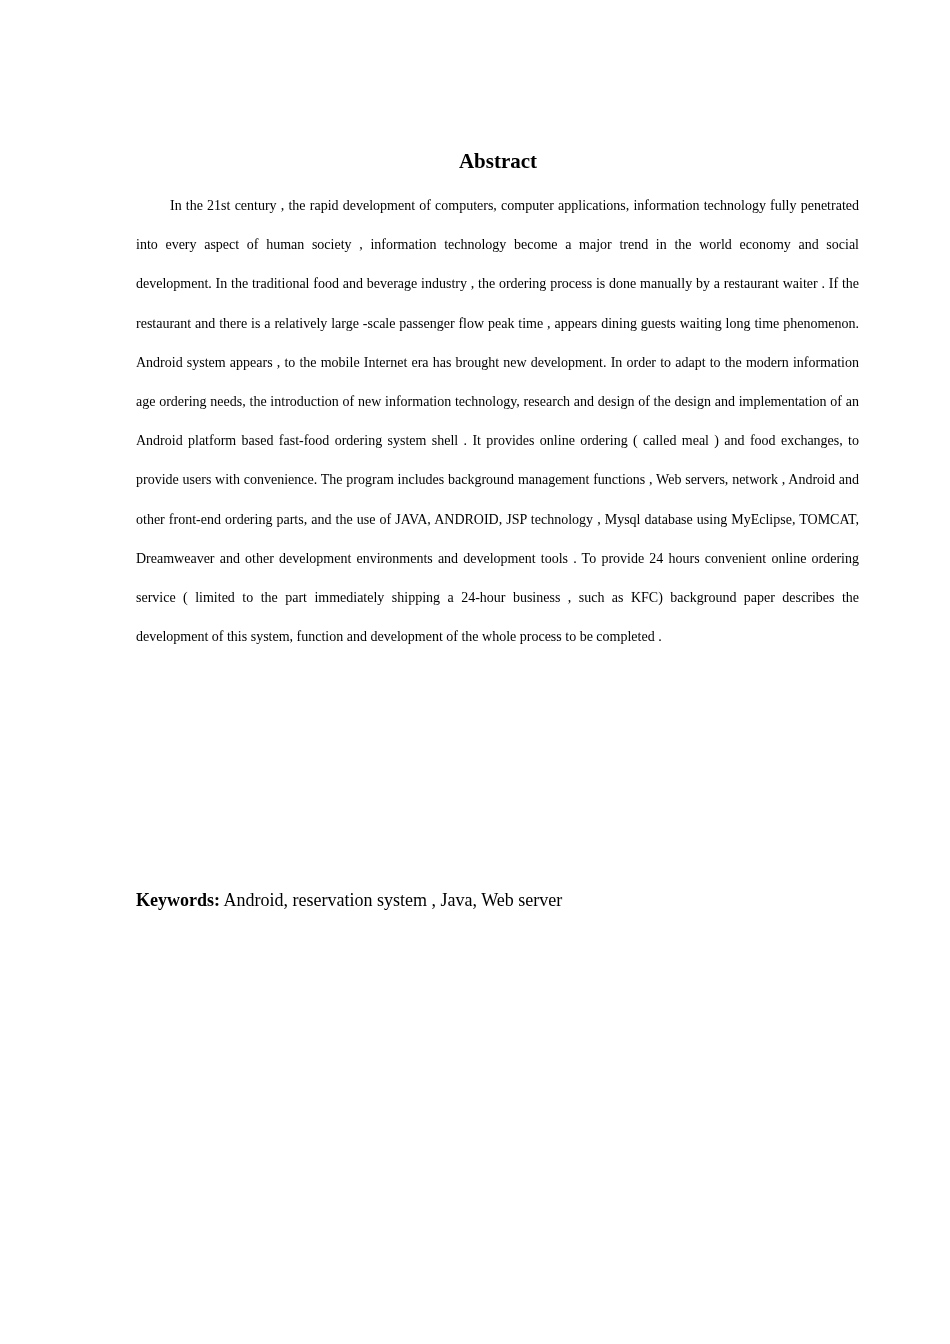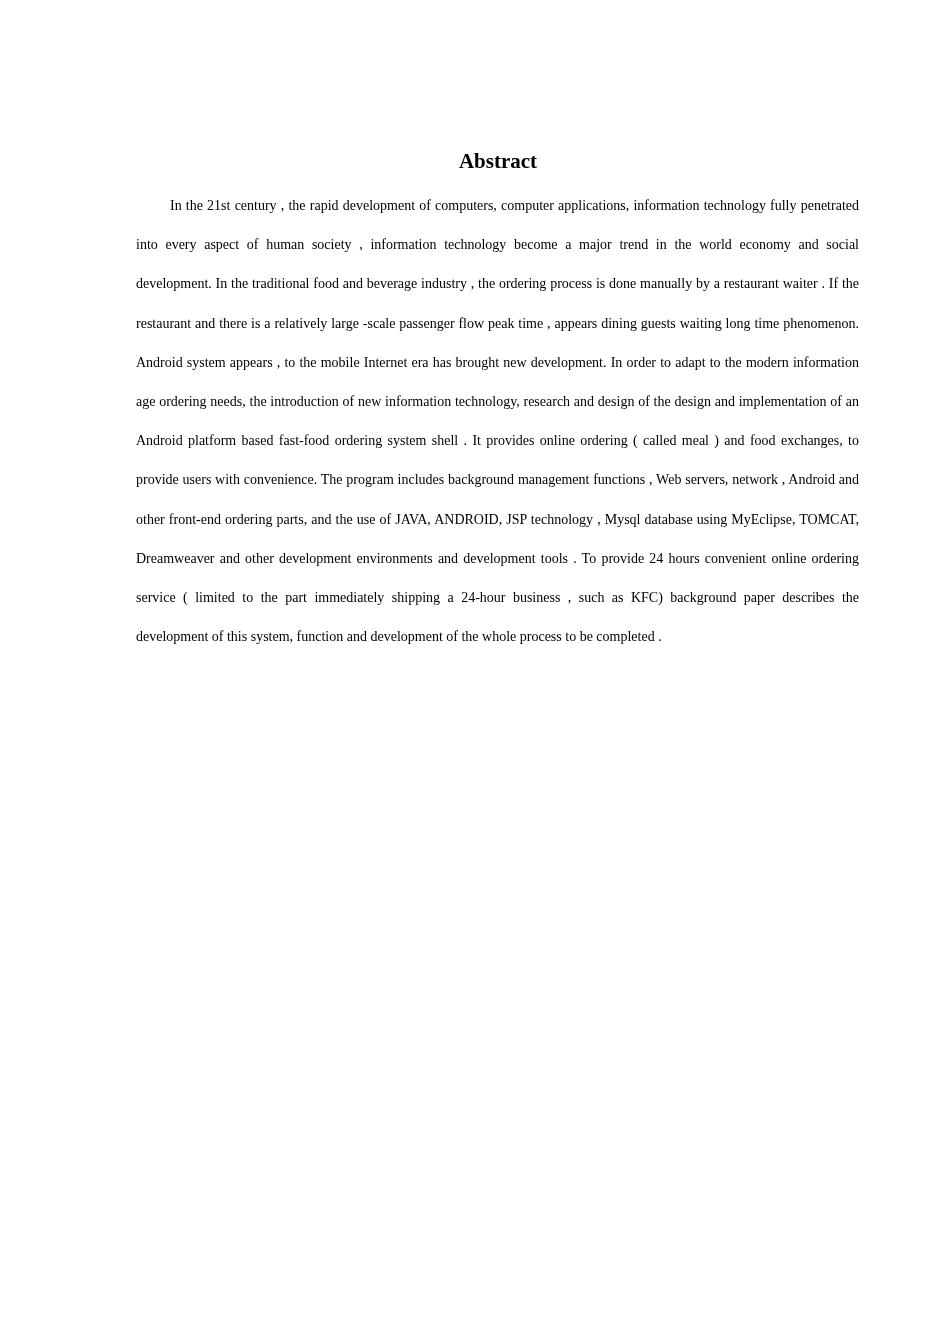--- a/index.html
+++ b/index.html
@@ -59,13 +59,17 @@
     }
   </style>
 </head>
 <body>
 
 <div class="page">
   <h1 class="title">Abstract</h1>
 
   <p class="abstract-body">In the 21st century , the rapid development of computers, computer applications, information technology fully penetrated into every aspect of human society , information technology become a major trend in the world economy and social development. In the traditional food and beverage industry , the ordering process is done manually by a restaurant waiter . If the restaurant and there is a relatively large -scale passenger flow peak time , appears dining guests waiting long time phenomenon. Android system appears , to the mobile Internet era has brought new development. In order to adapt to the modern information age ordering needs, the introduction of new information technology, research and design of the design and implementation of an Android platform based fast-food ordering system shell . It provides online ordering ( called meal ) and food exchanges, to provide users with convenience. The program includes background management functions , Web servers, network , Android and other front-end ordering parts, and the use of JAVA, ANDROID, JSP technology , Mysql database using MyEclipse, TOMCAT, Dreamweaver and other development environments and development tools . To provide 24 hours convenient online ordering service ( limited to the part immediately shipping a 24-hour business , such as KFC) background paper describes the development of this system, function and development of the whole process to be completed .</p>
 
+  <p class="keywords">
+    <span class="kw-label">Keywords:</span>
+    <span class="kw-value">Android, reservation system , Java, Web server</span>
+  </p>
 </div>
 
 </body></html>

